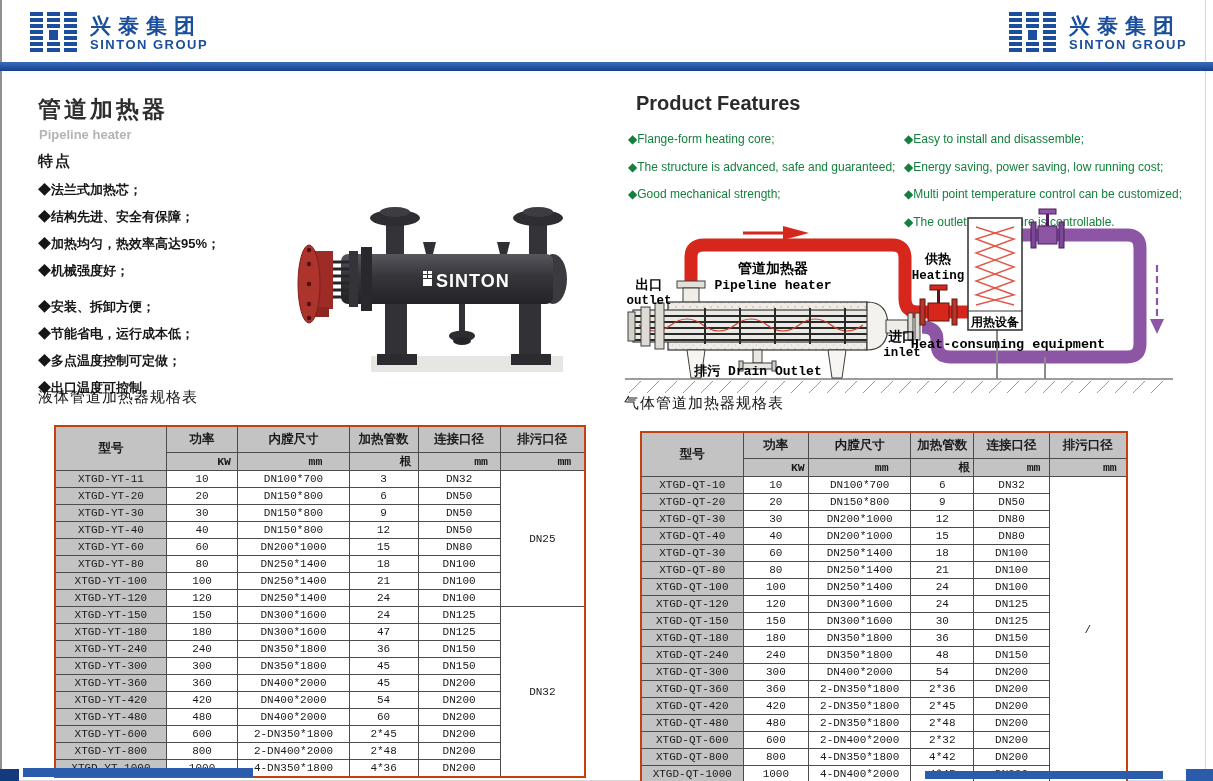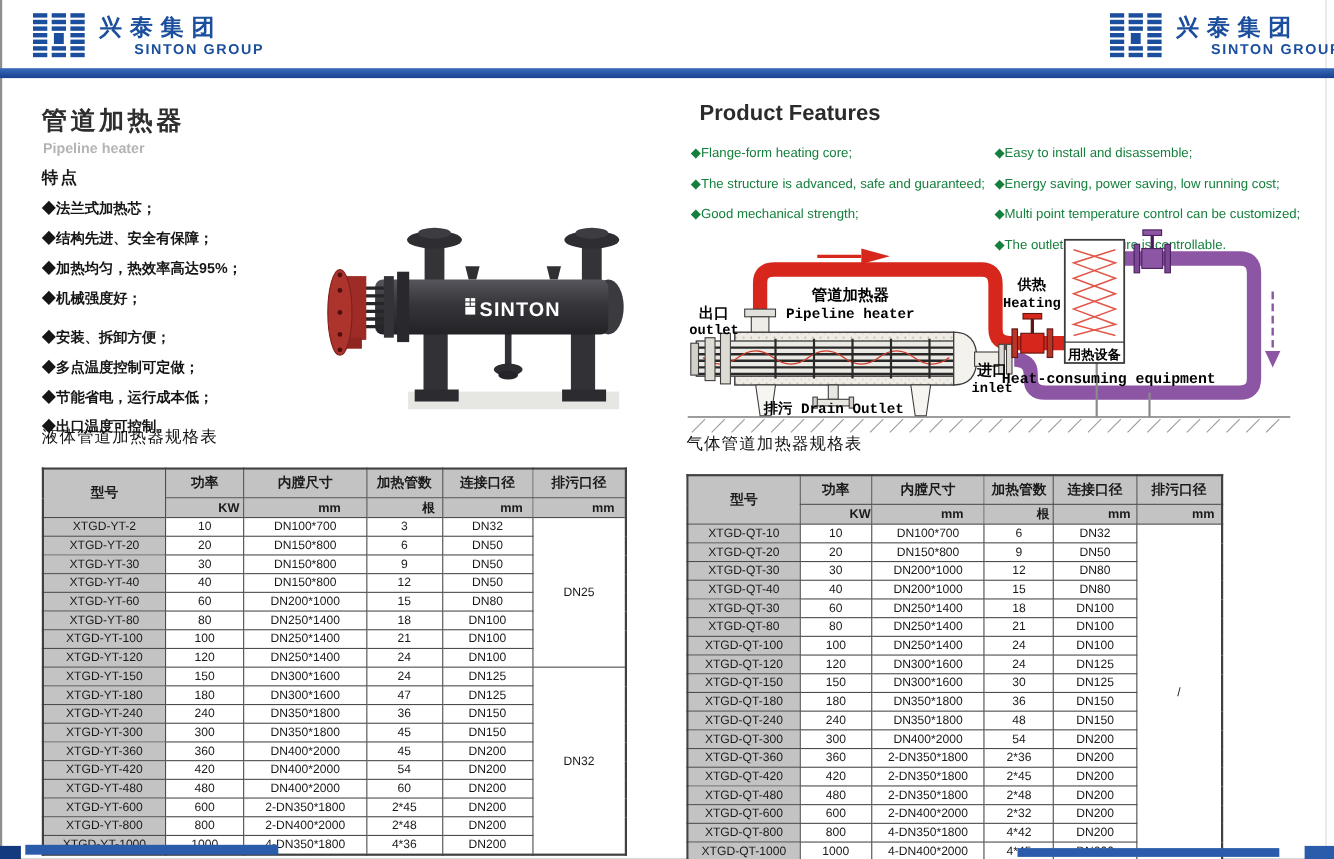--- a/index.html
+++ b/index.html
@@ -9,21 +9,21 @@
   .edge{position:absolute;pointer-events:none;}
   .edge-l{left:0;top:0;width:2px;height:781px;background:#8f8f8f;}
   .edge-r{left:1205px;top:0;width:1px;height:781px;background:#d8d8d8;}
   .edge-b{left:0;top:780px;width:1213px;height:1px;background:#d8d8d8;}
 
   
   .logo{position:absolute;display:flex;align-items:center;gap:10px;}
   .logo-left{left:30px;top:11px;}
   .logo-right{left:1009px;top:11px;}
   .logo-txt .cn{font-size:21px;font-weight:bold;letter-spacing:7px;color:#1b4e9d;line-height:23px;white-space:nowrap;}
-  .logo-txt .en{font-size:13px;font-weight:bold;letter-spacing:1.5px;color:#1b4e9d;line-height:15px;white-space:nowrap;margin-left:32px;}
+  .logo-txt .en{font-size:13px;font-weight:bold;letter-spacing:1.5px;color:#1b4e9d;line-height:15px;white-space:nowrap;}
   .blue-bar{position:absolute;left:0;top:62px;width:1213px;height:9px;
             background:linear-gradient(#3a6cba,#16418f);}
 
   
   .title-cn{position:absolute;left:38px;top:94px;font-size:23px;font-weight:bold;letter-spacing:3px;color:#2e2e2e;}
   .title-en{position:absolute;left:39px;top:127px;font-size:13px;font-weight:bold;color:#b4b4b4;}
   .feat-head{position:absolute;left:38px;top:152px;font-size:15px;font-weight:bold;letter-spacing:2px;}
   .cn-list{position:absolute;font-size:13px;font-weight:600;color:#161616;}
   .cn-list .feat-item{line-height:27px;white-space:nowrap;}
   .g1{left:38px;top:176px;}
@@ -33,21 +33,21 @@
   .pf-title{position:absolute;left:636px;top:92px;font-size:20px;font-weight:600;color:#2b2b2b;}
   .en-list{position:absolute;font-size:12px;color:#15803d;}
   .en-list .feat-item{line-height:27.5px;white-space:nowrap;}
   .c1{left:628px;top:126px;width:280px;}
   .c2{left:904px;top:126px;width:306px;}
 
   
   .spec-block{position:absolute;}
   .tbl-title{font-size:15px;font-weight:normal;letter-spacing:1px;margin-bottom:18px;color:#151515;}
   table.spec{border-collapse:collapse;width:100%;table-layout:fixed;
-             font-family:Liberation Sans, sans-serif;border:2px solid #404040;}
+             font-family:Liberation Mono, monospace;border:2px solid #c2410c;margin-left:16px;}
   table.spec th,table.spec td{border:1px solid #4c4c4c;text-align:center;padding:0;
              overflow:hidden;white-space:nowrap;}
   table.spec thead th{background:#c3c3c3;font-weight:bold;font-size:12.5px;height:25px;}
   table.spec thead tr.units th{font-size:11.5px;height:17px;padding-left:44px;}
   table.spec td{height:16px;font-size:11px;line-height:16px;background:#ffffff;}
   table.spec td.model-col{background:#c3c3c3;}
   svg text{user-select:none;}
 </style>
 </head>
 <body>
@@ -123,22 +123,22 @@
   <div class="title-en">Pipeline heater</div>
   <div class="feat-head">特点</div>
   <div class="cn-list g1">
       <div class="feat-item">◆法兰式加热芯；</div>
       <div class="feat-item">◆结构先进、安全有保障；</div>
       <div class="feat-item">◆加热均匀，热效率高达95%；</div>
       <div class="feat-item">◆机械强度好；</div>
     </div>
   <div class="cn-list g2">
       <div class="feat-item">◆安装、拆卸方便；</div>
+      <div class="feat-item">◆节能省电，运行成本低；</div>
       <div class="feat-item">◆多点温度控制可定做；</div>
-      <div class="feat-item">◆节能省电，运行成本低；</div>
       <div class="feat-item">◆出口温度可控制。</div>
     </div>
 
   <svg style="position:absolute;left:283px;top:190px;" width="330" height="200" viewBox="0 0 330 200">
     <defs>
       <linearGradient id="bodyGrad" x1="0" y1="0" x2="0" y2="1">
         <stop offset="0" stop-color="#56565c"></stop>
           <stop offset="0.45" stop-color="#35353a"></stop>
         <stop offset="1" stop-color="#232327"></stop>
       </linearGradient>
@@ -360,21 +360,21 @@
         <tr class="units">
           <th>KW</th>
           <th>mm</th>
           <th>根</th>
           <th>mm</th>
           <th>mm</th>
         </tr>
       </thead>
       <tbody id="liquid-tbody">
           <tr>
-            <td class="model-col">XTGD-YT-2</td>
+            <td class="model-col">XTGD-YT-11</td>
             <td>10</td>
             <td>DN100*700</td>
             <td>3</td>
             <td>DN32</td>
             <td rowspan="8">DN25</td>
           </tr>
           <tr>
             <td class="model-col">XTGD-YT-20</td>
             <td>20</td>
             <td>DN150*800</td>

